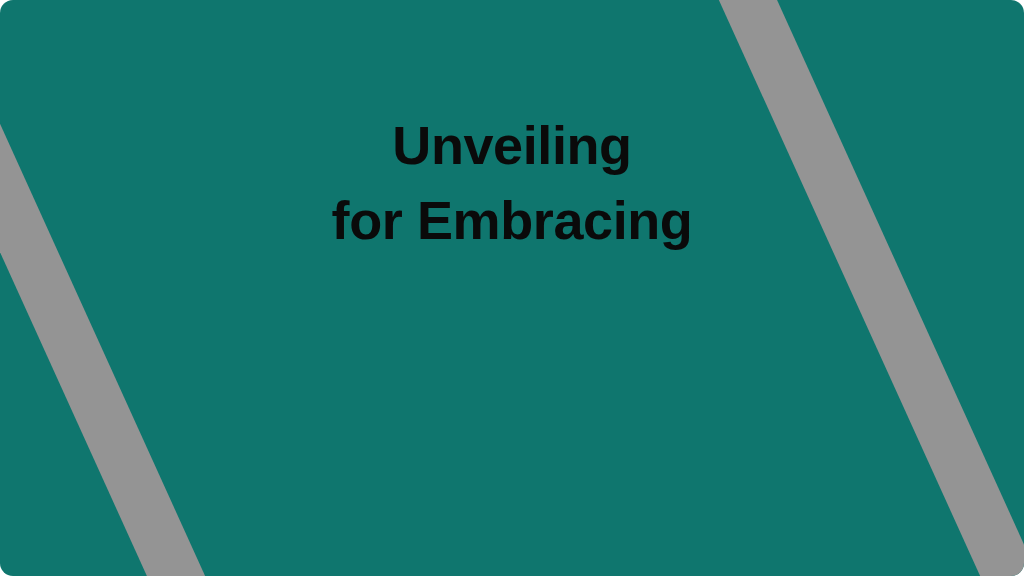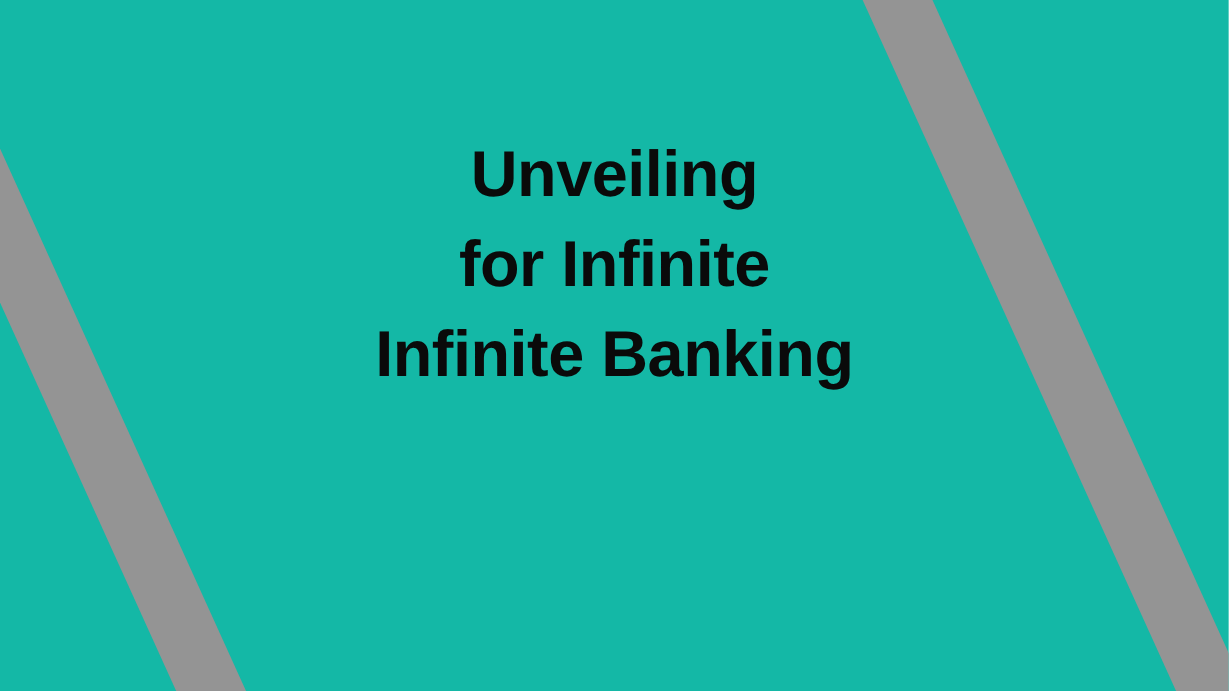--- a/index.html
+++ b/index.html
@@ -9,23 +9,24 @@
     background: #ffffff;
   }
   body {
     font-family: "Liberation Sans", sans-serif;
   }
 
   #slide {
     position: relative;
     width: 1024px;
     height: 576px;
-    background: #14b8a6;
+    background: #0f766e;
     overflow: hidden;
     margin: 0;
+    border-radius: 13px;
   }
 
   
   .stripe {
     position: absolute;
     background: #949494;
     
     transform-origin: center center;
     pointer-events: none;
   }
@@ -74,17 +75,16 @@
 <body>
 
 <div id="slide">
 
   <div class="stripe" id="stripe-top-right"></div>
 
   <div class="stripe" id="stripe-bottom-left"></div>
 
   <div id="title-block">
     <span class="title-line">Unveiling</span>
-    <span class="title-line">for Infinite</span>
-    <span class="title-line">Infinite Banking</span>
+    <span class="title-line">for Embracing</span>
   </div>
 
 </div>
 
 </body></html>

